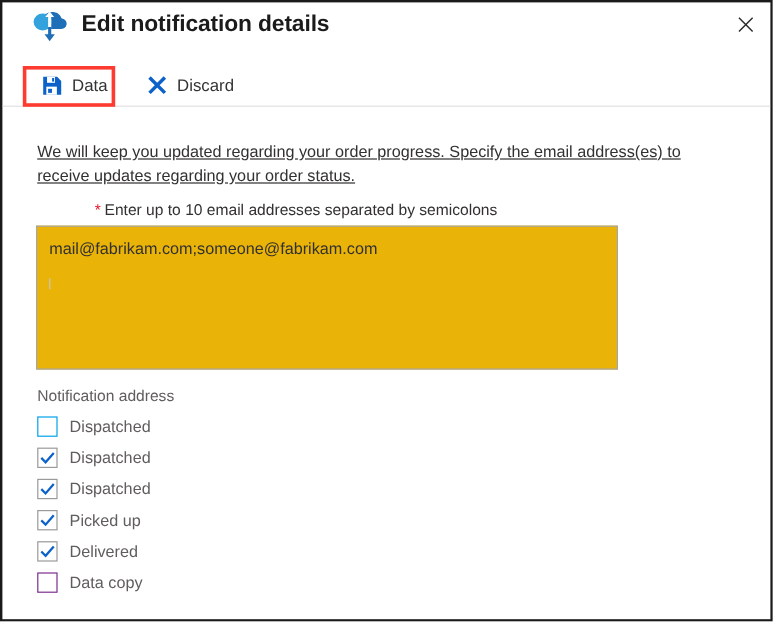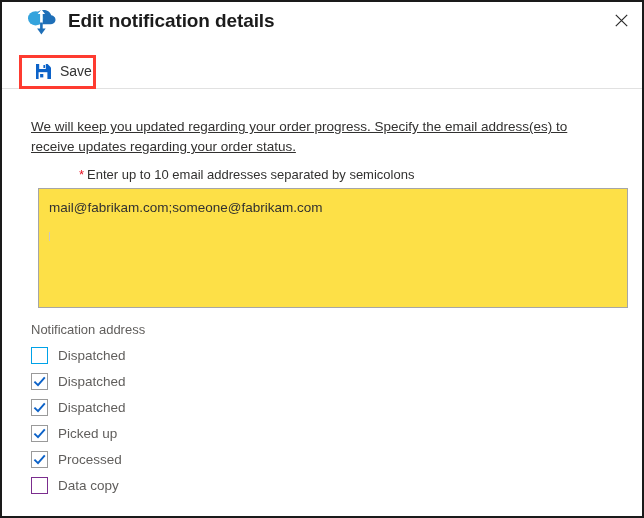--- a/index.html
+++ b/index.html
@@ -126,28 +126,27 @@
     margin-left: 48px;
   }
   .req-star {
     color: #e81123;
     font-size: 13px;
     margin-right: 3px;
   }
   .email-box {
     position: absolute;
     left: 28px; top: 98px;
-    width: 590px;
+    width: 485px;
     height: 120px;
     box-sizing: border-box;
     border: 1px solid #a6a6a6;
-    background: #fde047;
+    background: #eab308;
     cursor: text;
     overflow: hidden;
-    margin-left: 8px;
   }
   .email-text {
     font-size: 13.5px;
     color: #323130;
     padding: 9px 0 0 10px;
     line-height: 19px;
     white-space: pre;
   }
   .caret-mark {
     position: absolute;
@@ -229,23 +228,31 @@
       <div class="cmd-btn cmd-save">
         <span class="glyph">
           <svg width="17" height="17" viewBox="0 0 17 17" xmlns="http://www.w3.org/2000/svg">
             <path d="M1 1 H12.6 L16 4.4 V16 H1 Z" fill="#0c62c8"></path>
             <rect x="4.2" y="1" width="6.6" height="5" fill="#ffffff"></rect>
             <rect x="8.4" y="2" width="1.7" height="3" fill="#0c62c8"></rect>
             <rect x="3.6" y="9.2" width="8.8" height="6.8" fill="#ffffff"></rect>
             <rect x="5.1" y="11" width="3.2" height="3.4" fill="#0c62c8"></rect>
           </svg>
         </span>
-        <span class="cmd-label">Save</span>
-      </div>
-
+        <span class="cmd-label">Data</span>
+      </div>
+
+      <div class="cmd-btn cmd-discard">
+        <span class="glyph">
+          <svg width="16" height="16" viewBox="0 0 16 16" xmlns="http://www.w3.org/2000/svg">
+            <path d="M1.6 1.6 L14.4 14.4 M14.4 1.6 L1.6 14.4" stroke="#0c62c8" stroke-width="2.9" fill="none" stroke-linecap="butt"></path>
+          </svg>
+        </span>
+        <span class="cmd-label">Discard</span>
+      </div>
 
     </div>
 
     <div class="cmd-highlight"></div>
   </div>
 
   <div class="body">
 
     <div class="intro">We will keep you updated regarding your order progress. Specify the email address(es) to receive updates regarding your order status.</div>
 
@@ -301,21 +308,21 @@
       </div>
 
       <div class="status-row">
         <span class="cbox">
           <span class="tick">
             <svg width="15" height="15" viewBox="0 0 15 15" xmlns="http://www.w3.org/2000/svg">
               <path d="M2.4 7.6 L6 11.2 L12.8 3.4" stroke="#0c62c8" stroke-width="1.9" fill="none"></path>
             </svg>
           </span>
         </span>
-        <span class="status-label">Processed</span>
+        <span class="status-label">Delivered</span>
       </div>
 
       <div class="status-row">
         <span class="cbox accent-purple"></span>
         <span class="status-label">Data copy</span>
       </div>
 
     </div>
   </div>
 </div>

